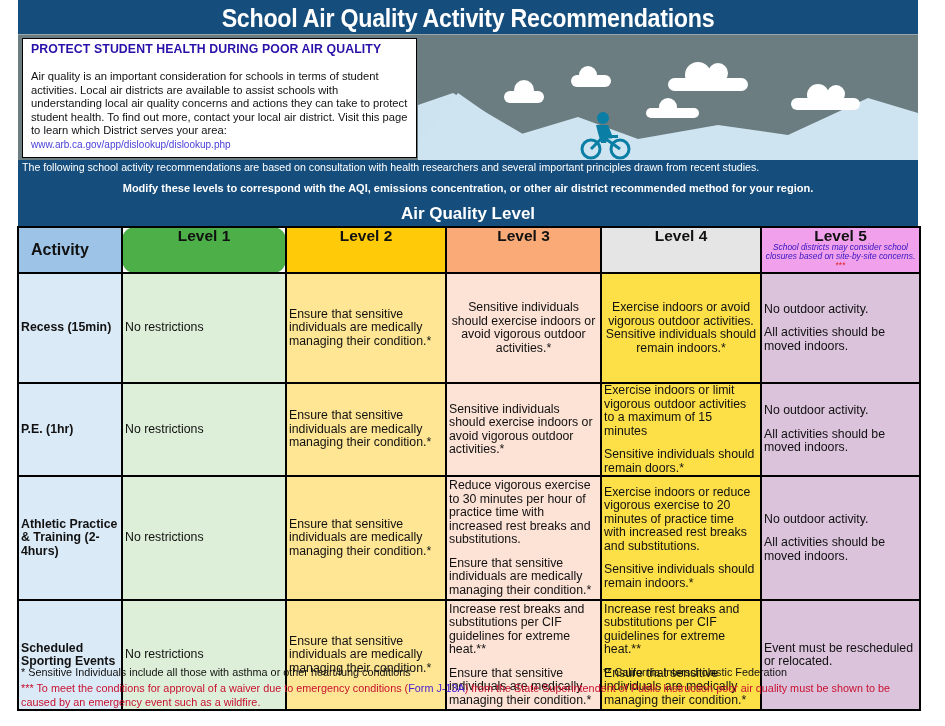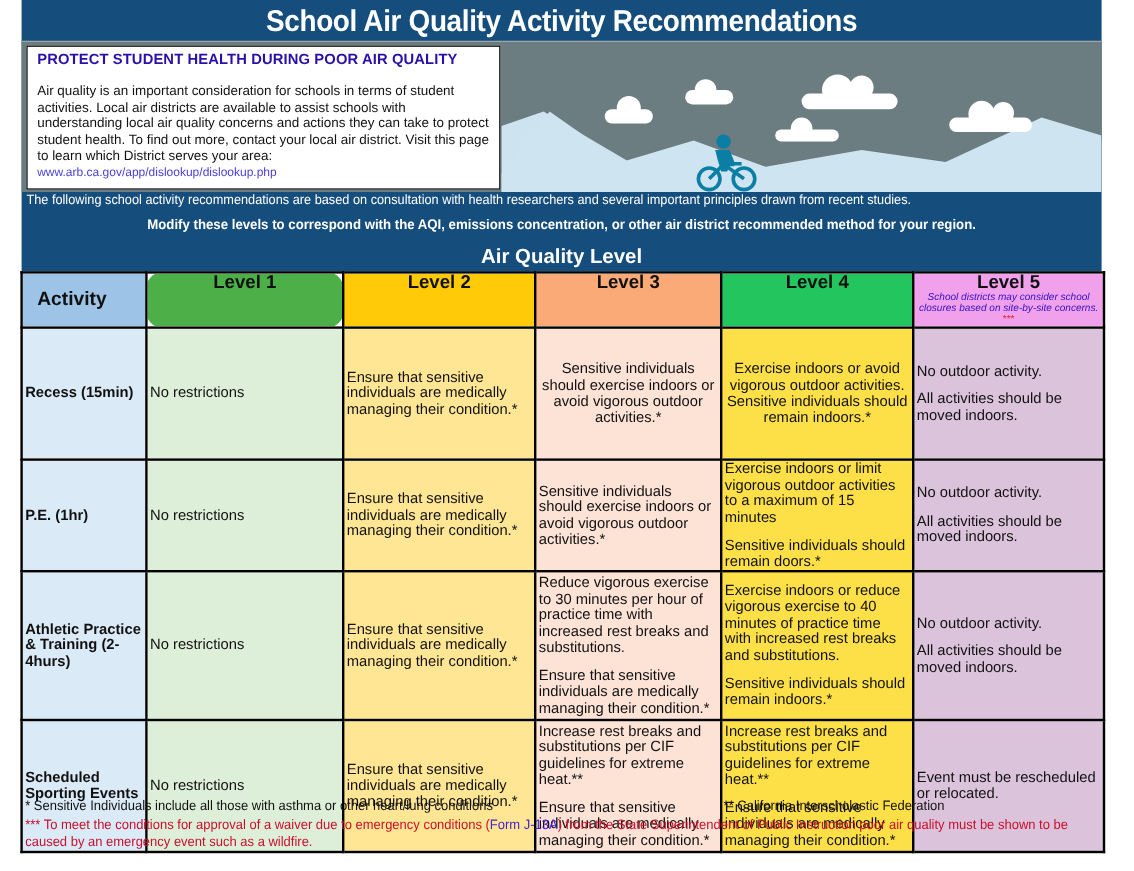--- a/index.html
+++ b/index.html
@@ -30,21 +30,21 @@
 
   table.grid { position: absolute; left: 17px; top: 226px; border-collapse: collapse; table-layout: fixed;
                width: 902px; }
   table.grid td, table.grid th { border: 2.5px solid #000; padding: 0 2px; font-size: 12.3px;
                line-height: 13.5px; vertical-align: middle; overflow: hidden; }
   th { font-weight: bold; }
   .h-act { background: #9dc3e6; font-size: 16px !important; text-align: left; padding-left: 12px !important; height: 44px; }
   .h-l1 { background: #4caf48; border-radius: 13px; }
   .h-l2 { background: #ffca08; }
   .h-l3 { background: #f9aa77; }
-  .h-l4 { background: #22c55e; }
+  .h-l4 { background: #e5e5e5; }
   .h-l5 { background: #f1a0ec; }
   .lvl-title { font-size: 15.5px; font-weight: bold; display: block; text-align: center; }
   .h-level { vertical-align: top !important; padding-top: 1px !important; }
   .l5-note { display: block; text-align: center; font-style: italic; font-weight: normal; color: #3212c0;
              font-size: 8.4px; line-height: 9px; margin-top: 0px; }
   .l5-note .star { color: #e02020; font-style: normal; }
 
   .c-act { background: #dbeaf7; font-weight: bold; margin-left: 12px; }
   .c-l1 { background: #deefd9; }
   .c-l2 { background: #ffe694; }
@@ -168,21 +168,21 @@
 
   <tr style="height:124px">
     <td class="c-act">Athletic Practice &amp; Training (2-4hurs)</td>
     <td class="c-l1">No restrictions</td>
     <td class="c-l2">Ensure that sensitive individuals are medically managing their condition.*</td>
     <td class="c-l3">
       <div class="para">Reduce vigorous exercise to 30 minutes per hour of practice time with increased rest breaks and substitutions.</div>
       <div class="para">Ensure that sensitive individuals are medically managing their condition.*</div>
     </td>
     <td class="c-l4">
-      <div class="para">Exercise indoors or reduce vigorous exercise to 40 minutes of practice time with increased rest breaks and substitutions.</div>
+      <div class="para">Exercise indoors or reduce vigorous exercise to 20 minutes of practice time with increased rest breaks and substitutions.</div>
       <div class="para">Sensitive individuals should remain indoors.*</div>
     </td>
     <td class="c-l5">
       <div class="para">No outdoor activity.</div>
       <div class="para">All activities should be moved indoors.</div>
     </td>
   </tr>
 
   <tr style="height:110px">
     <td class="c-act">Scheduled Sporting Events</td>

